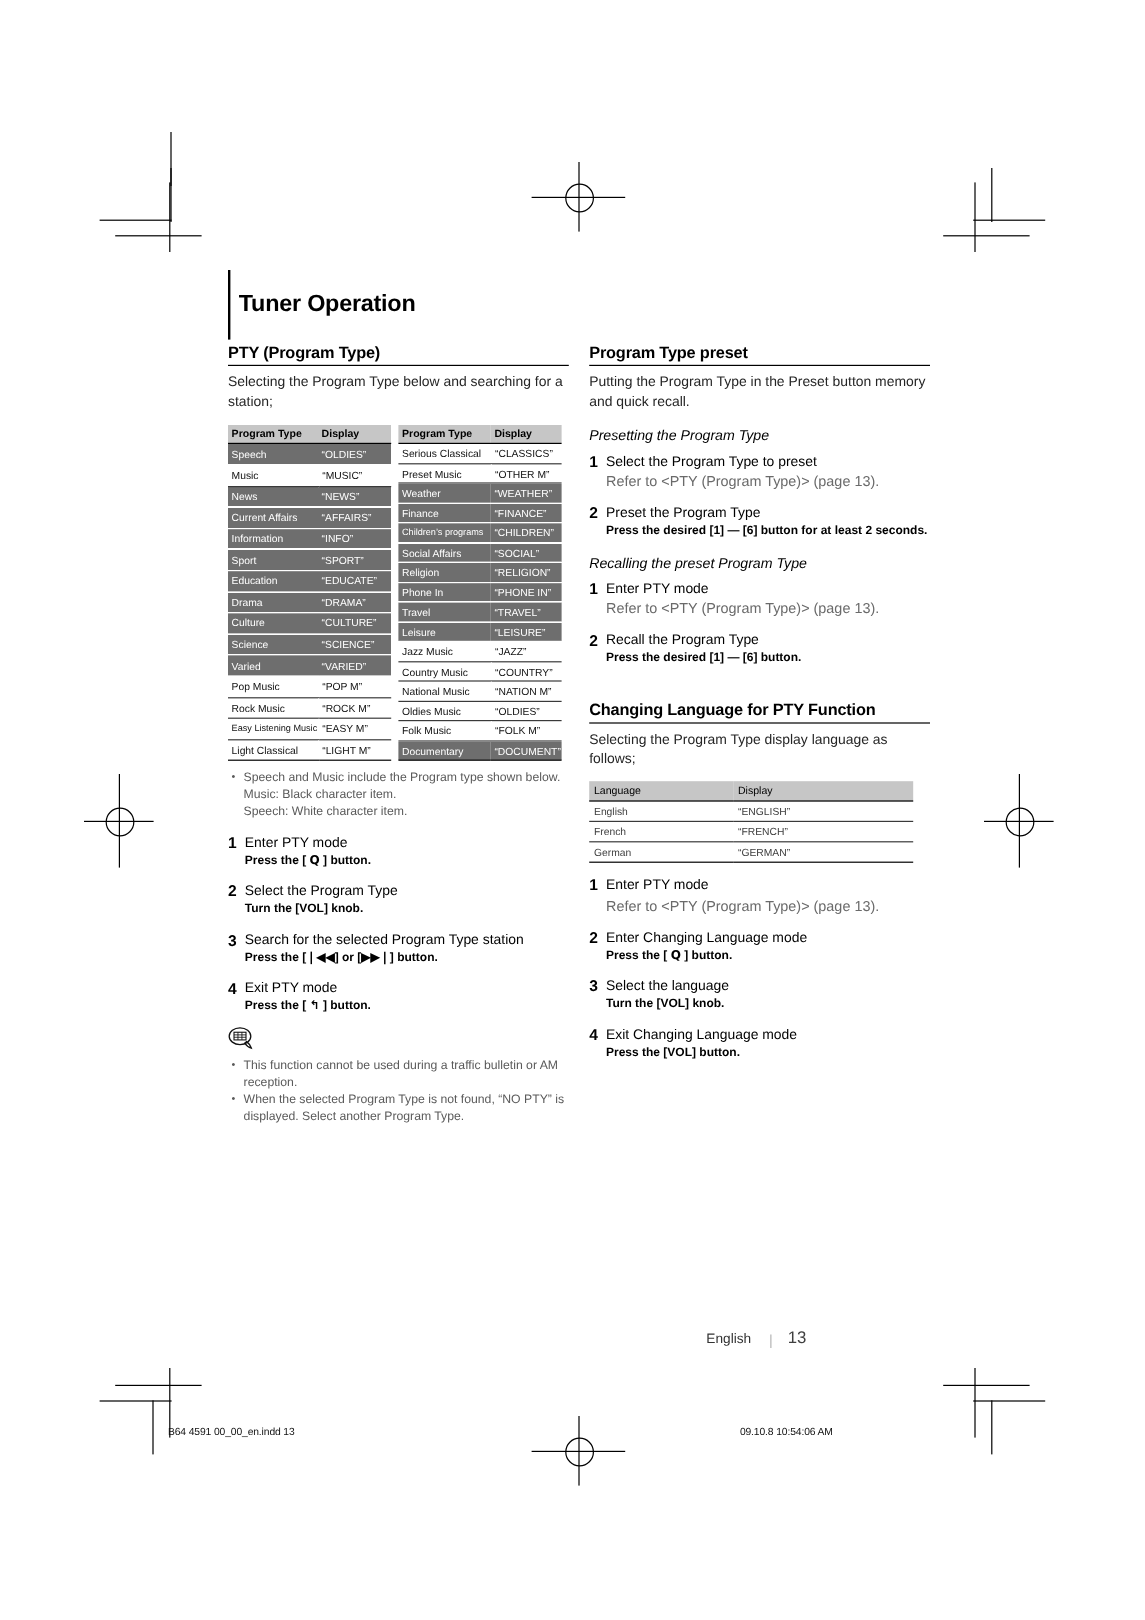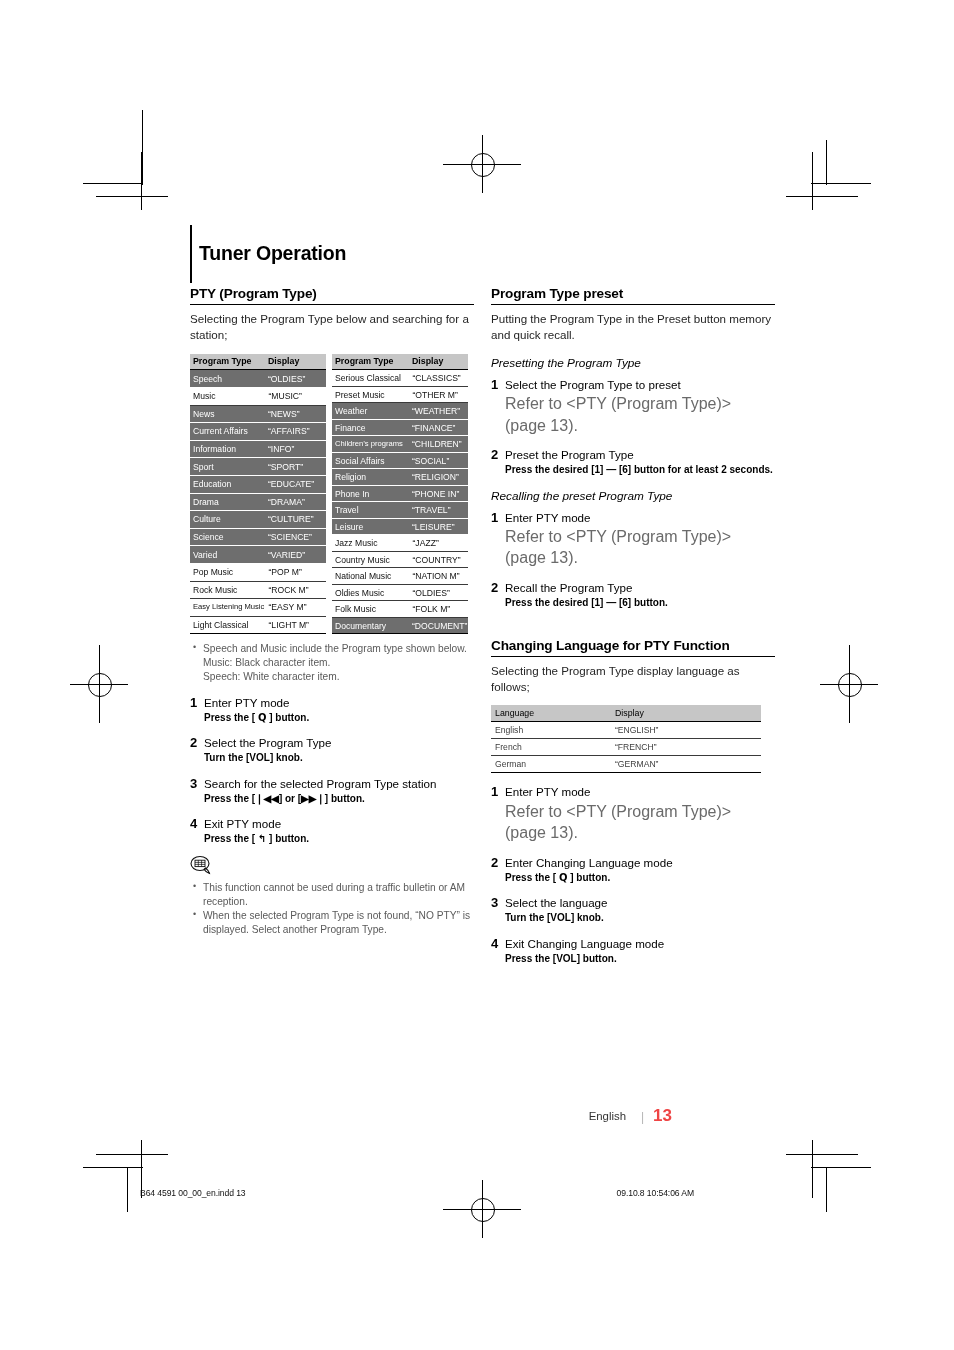--- a/index.html
+++ b/index.html
@@ -48,28 +48,28 @@
   ul.notes li{position:relative;padding-left:13px;font-size:10.2px;line-height:1.35;color:#5a5a5a;margin-bottom:1px;}
   ul.notes li:before{content:"\2022";position:absolute;left:3px;top:-1px;font-size:9px;color:#5a5a5a;}
   ul.notes li .sub{display:block;}
 
   
   .step{display:flex;margin-top:11px;}
   .step .num{font-size:13px;font-weight:bold;color:#000;width:14px;flex:0 0 14px;line-height:1.2;}
   .step .body{flex:1;}
   .step .t1{font-size:11.6px;font-weight:normal;color:#000;line-height:1.3;}
   .step .t2{font-size:10px;font-weight:bold;color:#000;line-height:1.35;margin-top:1px;}
-  .step .t2g{font-size:16px;color:#6a6a6a;line-height:1.35;margin-top:1px;font-weight:normal;}
+  .step .t2g{font-size:12px;color:#6a6a6a;line-height:1.35;margin-top:1px;font-weight:normal;}
   .gl{font-family:"DejaVu Sans",sans-serif;font-weight:bold;}
 
   .noteicon{margin-top:9px;}
 
   .footer-lang{position:absolute;right:196px;top:1110px;font-size:11.4px;color:#333;}
   .footer-bar{position:absolute;right:178px;top:1110px;font-size:12px;color:#b5b5b5;}
-  .footer-page{position:absolute;right:150px;top:1106px;font-size:17px;font-weight:bold;color:#ef4444;}
+  .footer-page{position:absolute;right:150px;top:1106px;font-size:14px;font-weight:normal;color:#404040;}
 
   .meta-left{position:absolute;left:140px;top:1188px;font-size:8.6px;color:#111;letter-spacing:-0.1px;}
   .meta-right{position:absolute;right:128px;top:1188px;font-size:8.6px;color:#111;letter-spacing:-0.1px;}
 </style>
 </head>
 <body>
 
 <div>
 
   <div class="mark" style="left:141px;top:152px;width:1px;height:58px;"></div>

